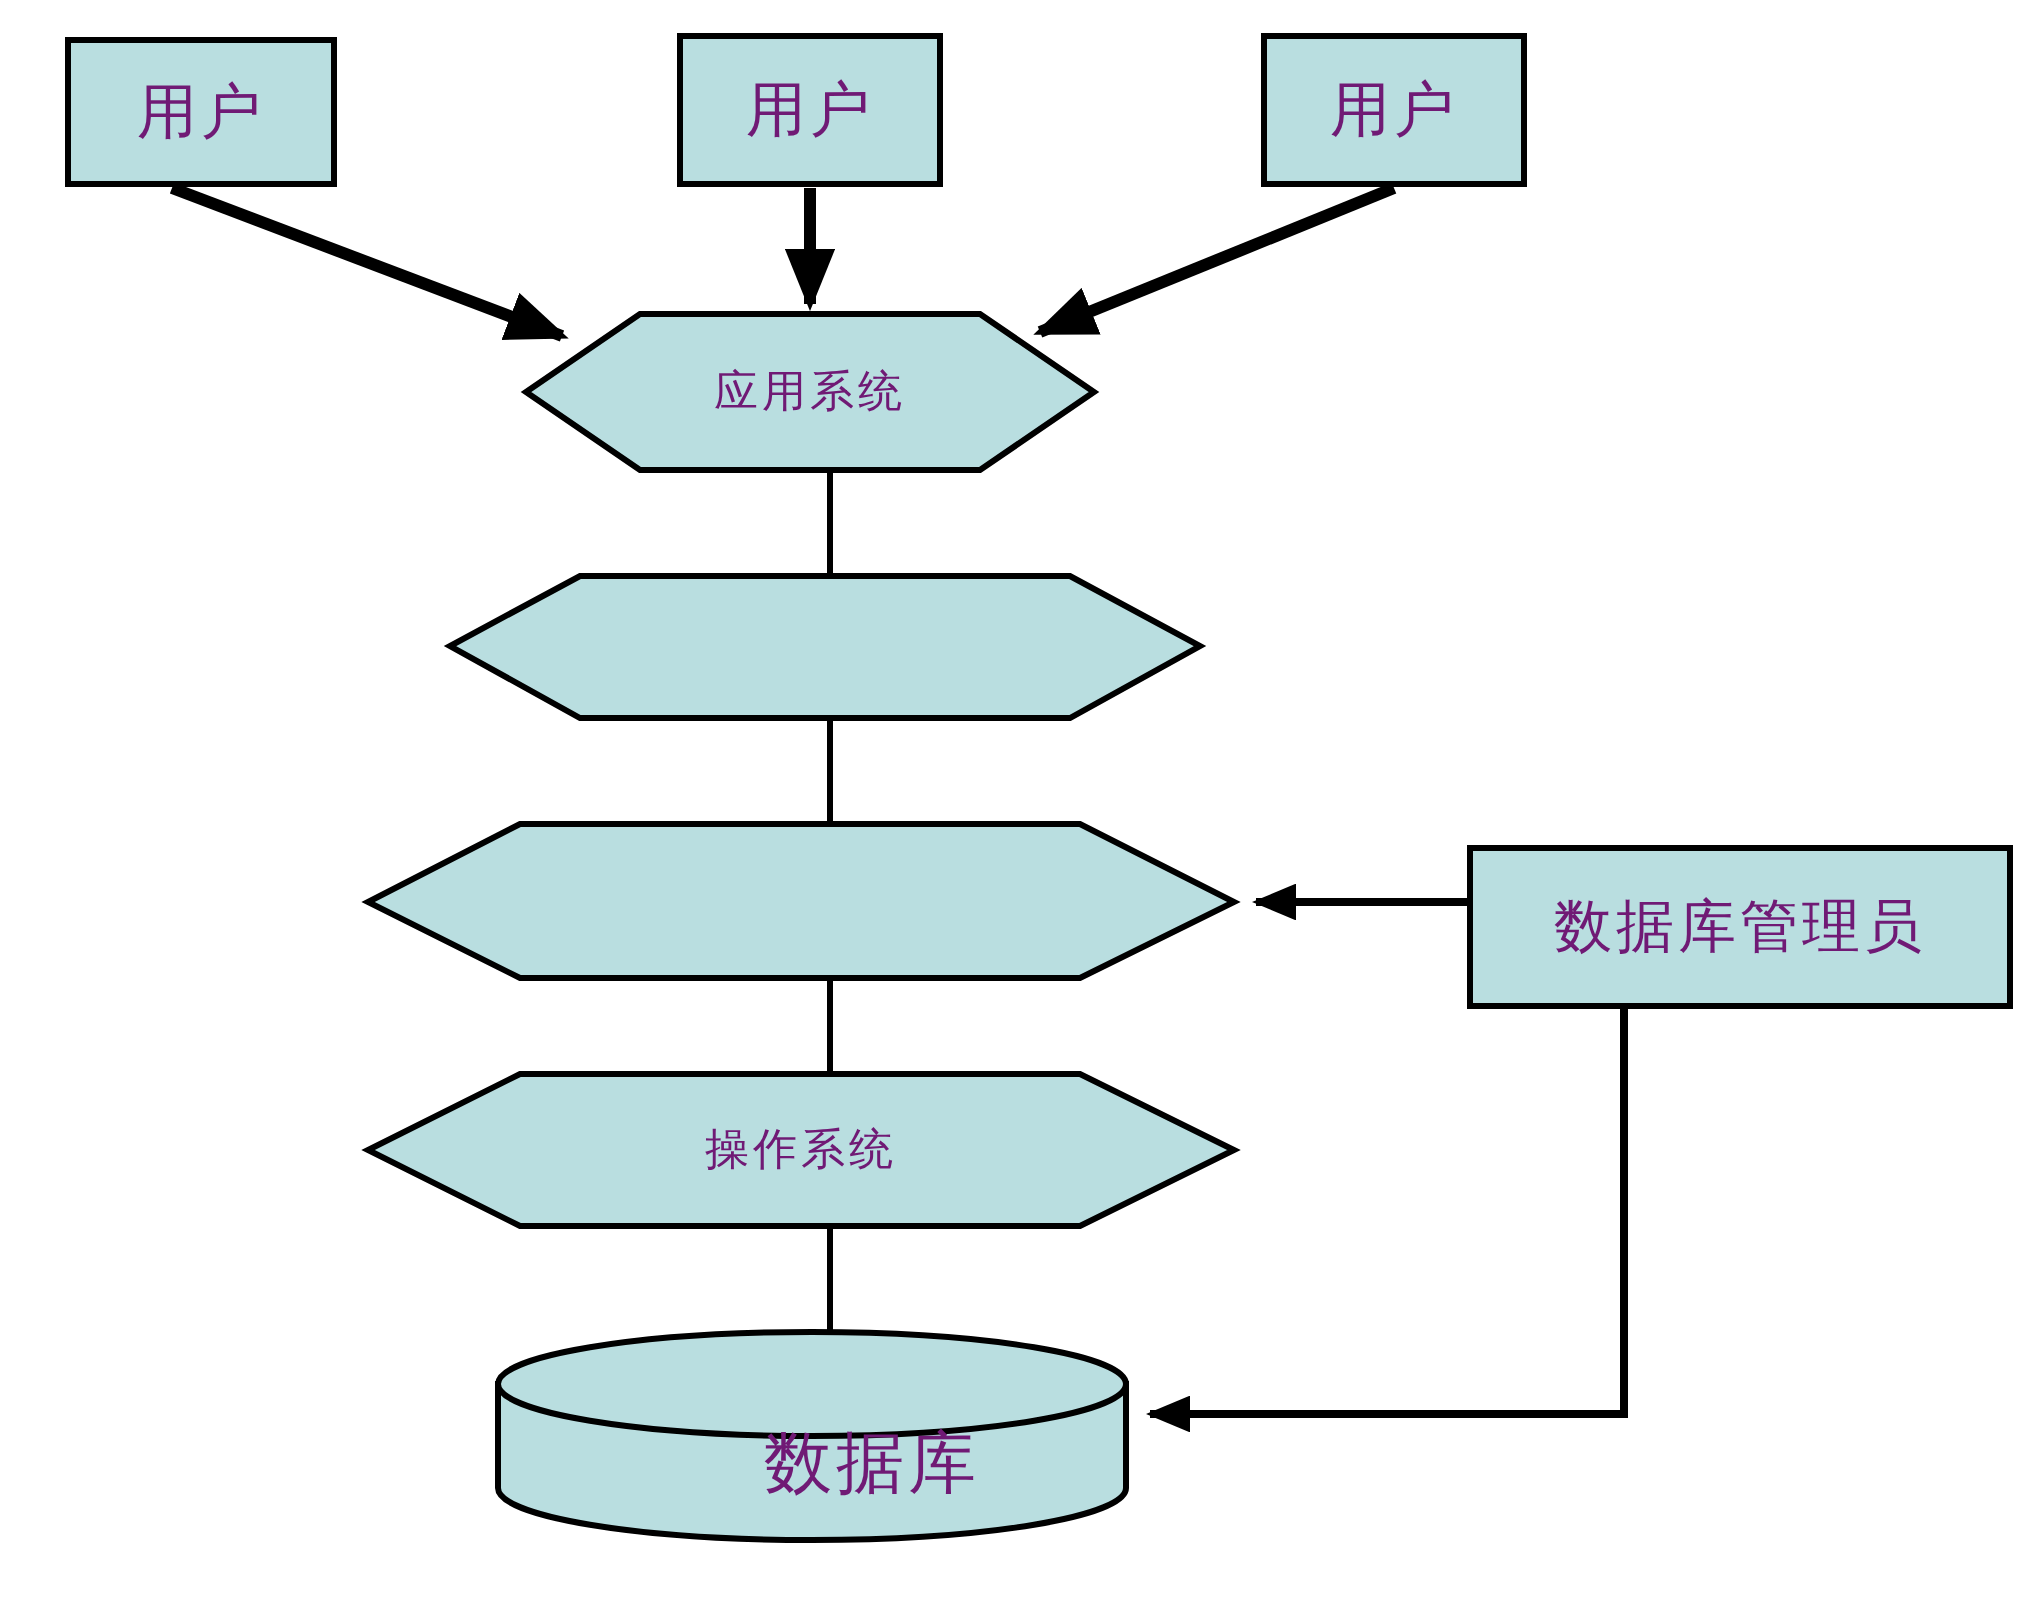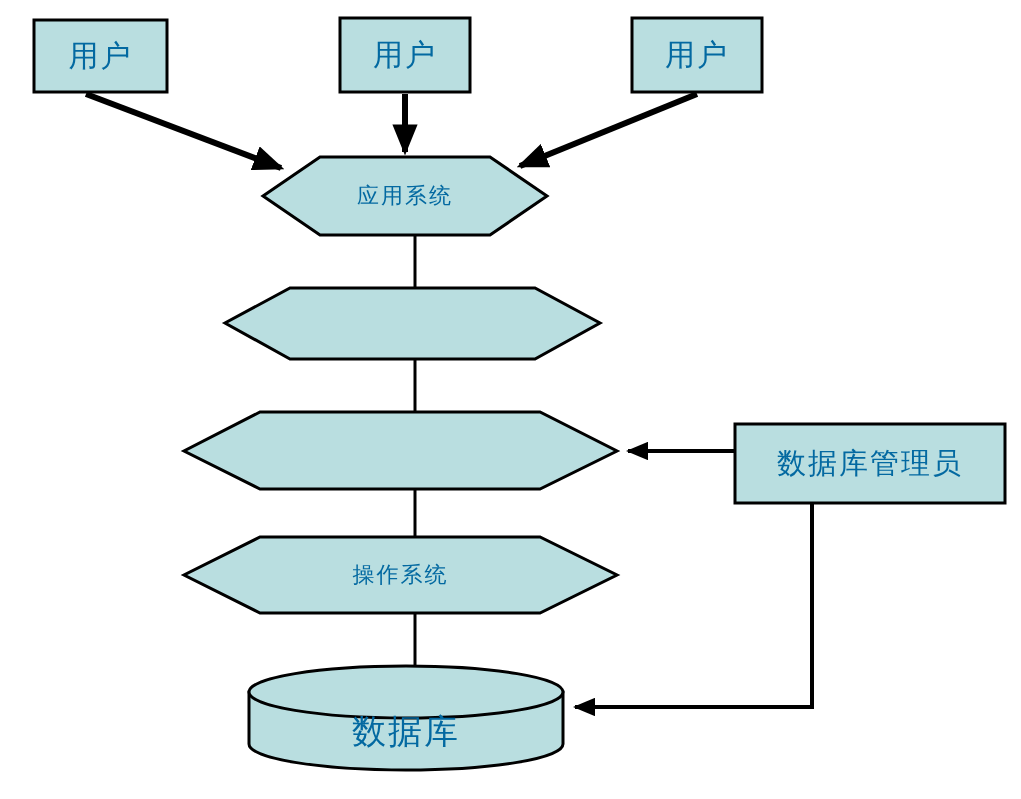--- a/index.html
+++ b/index.html
@@ -53,31 +53,31 @@
   .arrow-med {
     stroke: #000000;
     stroke-width: 4;
     fill: none;
   }
   .node-label {
     position: absolute;
     display: flex;
     align-items: center;
     justify-content: center;
-    color: #0369a1;
+    color: #701a75;
     font-family: Liberation Sans, sans-serif;
     letter-spacing: 2px;
     white-space: nowrap;
     pointer-events: none;
     user-select: none;
   }
   .label-user   { font-size: 30px; }
   .label-hex    { font-size: 22px; }
   .label-hex-lg { font-size: 33px; }
-  .label-db     { font-size: 34px; }
+  .label-db     { font-size: 34px; margin-left: 30px; }
   .label-dba    { font-size: 29px; }
 </style>
 </head>
 <body>
 
 <div id="diagram-root">
 
   <svg id="diagram-svg" viewBox="0 0 1021 799">
 
     <line class="connector" x1="415" y1="230" x2="415" y2="295"></line>

